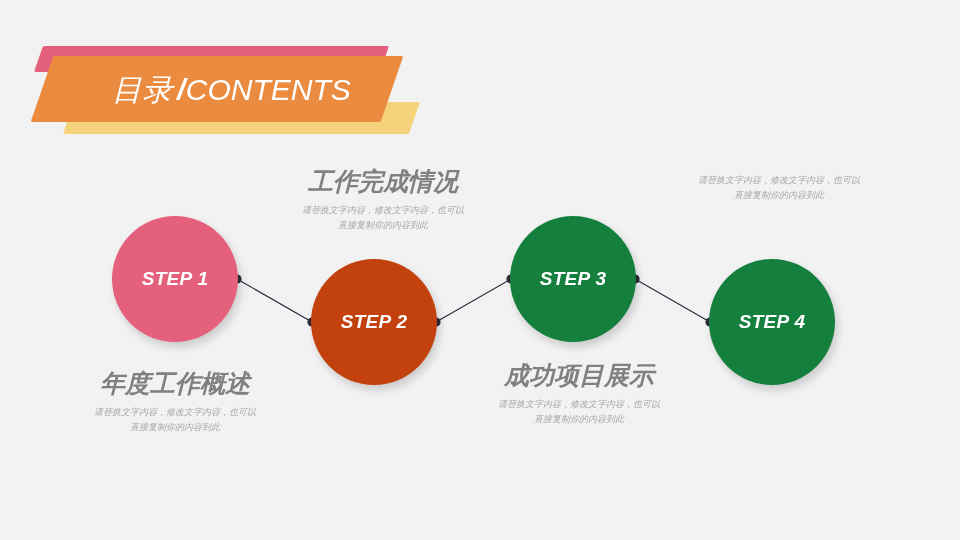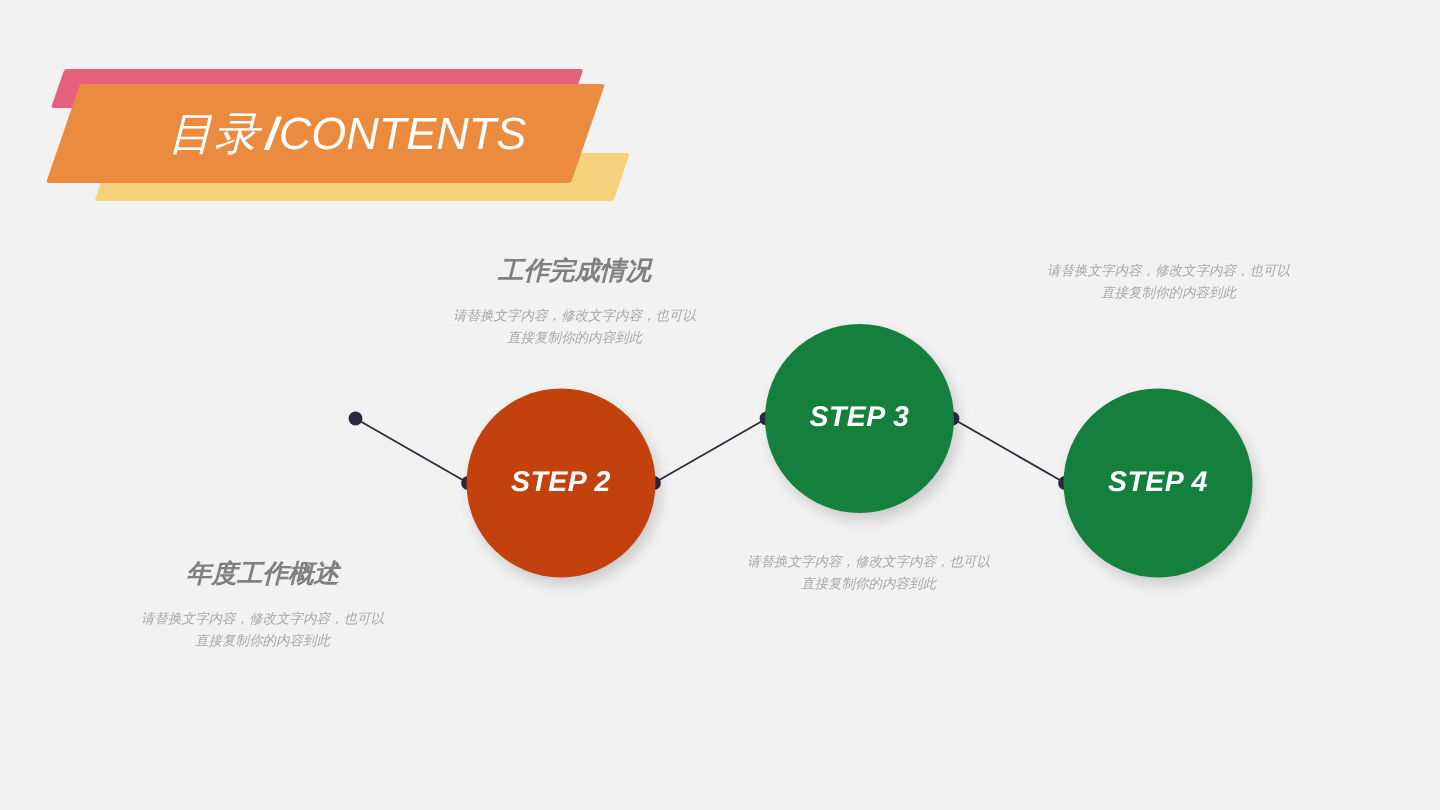--- a/index.html
+++ b/index.html
@@ -116,21 +116,21 @@
     white-space: nowrap;
   }
 
   
   .text-block {
     position: absolute;
     text-align: center;
   }
   .block-heading {
     color: #808080;
-    font-size: 17px;
+    font-size: 25px;
     font-weight: 700;
     line-height: 30px;
     white-space: nowrap;
   }
   .block-body {
     color: #a8a8a8;
     font-size: 9px;
     line-height: 15px;
     font-weight: 400;
     margin-top: 7px;
@@ -160,20 +160,23 @@
         <circle cx="312" cy="322" r="4.6" fill="#2b2b3d"></circle>
         <line x1="436" y1="322" x2="511" y2="279" stroke="#2b2b3d" stroke-width="1.2"></line>
         <circle cx="436" cy="322" r="4.6" fill="#2b2b3d"></circle>
         <circle cx="511" cy="279" r="4.6" fill="#2b2b3d"></circle>
         <line x1="635" y1="279" x2="710" y2="322" stroke="#2b2b3d" stroke-width="1.2"></line>
         <circle cx="635" cy="279" r="4.6" fill="#2b2b3d"></circle>
         <circle cx="710" cy="322" r="4.6" fill="#2b2b3d"></circle>
       </g>
   </svg>
 
+  <div class="step-circle" id="step-0" style="left: 112px; top: 216px; width: 126px; height: 126px; background: rgb(228, 96, 124);">
+    <span class="step-label">STEP 1</span>
+  </div>
   <div class="step-circle" id="step-1" style="left: 311px; top: 259px; width: 126px; height: 126px; background: #c2410c;">
     <span class="step-label">STEP 2</span>
   </div>
   <div class="step-circle" id="step-2" style="left: 510px; top: 216px; width: 126px; height: 126px; background: #15803d;">
     <span class="step-label">STEP 3</span>
   </div>
   <div class="step-circle" id="step-3" style="left: 709px; top: 259px; width: 126px; height: 126px; background: #15803d;">
     <span class="step-label">STEP 4</span>
   </div>
 
@@ -187,20 +190,21 @@
 
   <div class="text-block" id="tb-1" style="left: 268px; top: 166px; width: 230px;">
     <div class="block-heading">工作完成情况</div>
     <div class="block-body">
       <span class="body-line">请替换文字内容，修改文字内容，也可以</span>
       <span class="body-line">直接复制你的内容到此</span>
     </div>
   </div>
 
   <div class="text-block" id="tb-2" style="left: 464px; top: 360px; width: 230px;">
+    <div class="block-heading">成功项目展示</div>
     <div class="block-body">
       <span class="body-line">请替换文字内容，修改文字内容，也可以</span>
       <span class="body-line">直接复制你的内容到此</span>
     </div>
   </div>
 
   <div class="text-block" id="tb-3" style="left: 664px; top: 166px; width: 230px;">
     <div class="block-body">
       <span class="body-line">请替换文字内容，修改文字内容，也可以</span>
       <span class="body-line">直接复制你的内容到此</span>

